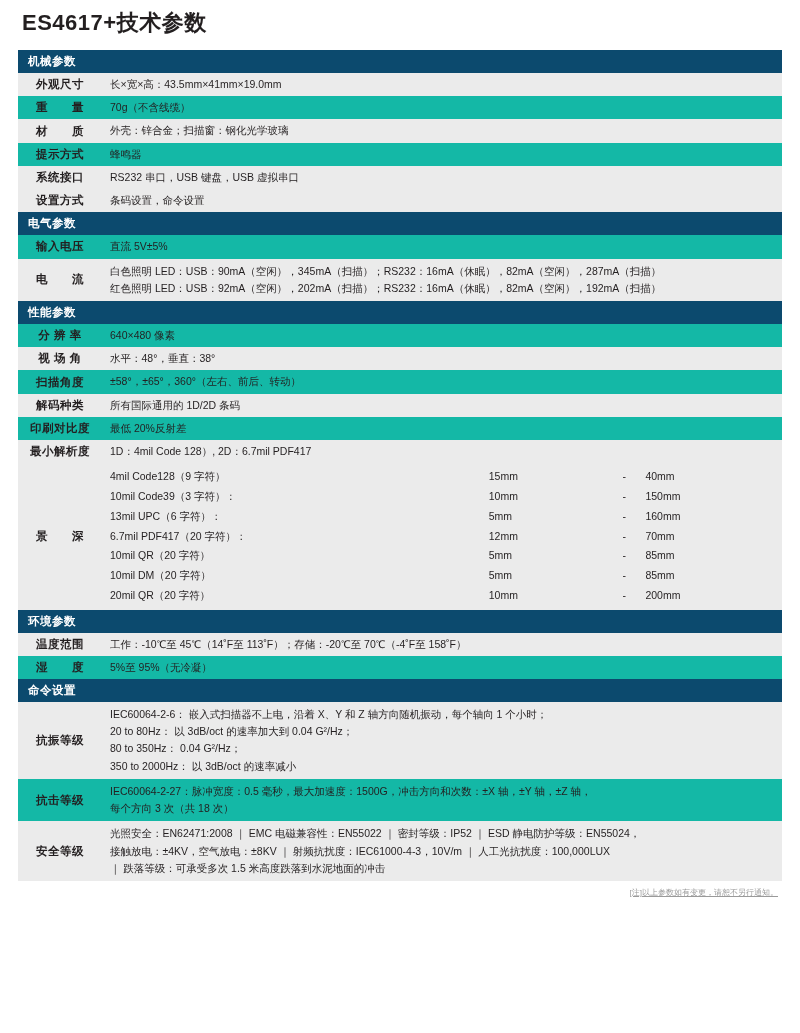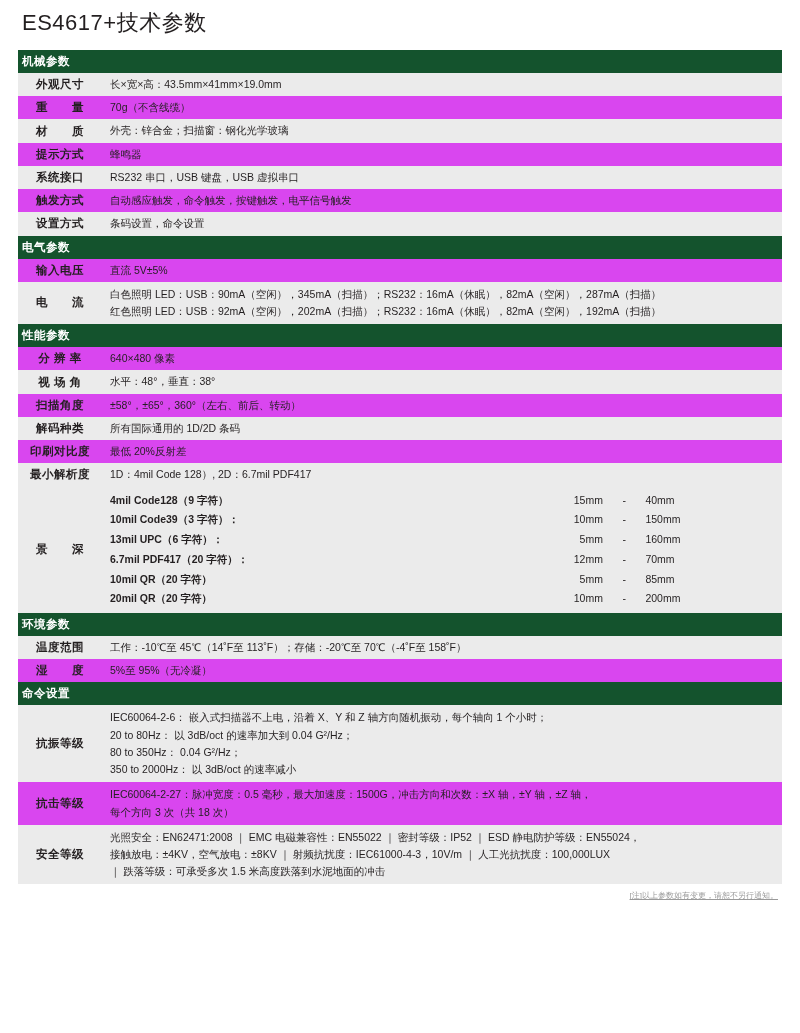--- a/index.html
+++ b/index.html
@@ -14,37 +14,37 @@
   }
   .page {
     width: 800px;
     min-height: 1033px;
     box-sizing: border-box;
     padding: 0 18px 0 18px;
     position: relative;
   }
   .doc-title {
     font-size: 22px;
-    font-weight: normal;
+    font-weight: bold;
     color: #231f20;
     margin: 8px 0 12px 4px;
     letter-spacing: 0.5px;
   }
   table.spec {
     width: 764px;
     border-collapse: collapse;
     table-layout: fixed;
     font-size: 11px;
   }
   .section-row td {
-    background: #14532d;
+    background: #0c4a6e;
     color: #ffffff;
     font-weight: bold;
     font-size: 11.5px;
-    padding: 4px 8px 4px 4px;
+    padding: 4px 8px 4px 10px;
     letter-spacing: 0.5px;
     border: none;
   }
   td.label {
     width: 84px;
     text-align: center;
     font-weight: bold;
     font-size: 11.5px;
     color: #231f20;
     padding: 4px 2px;
@@ -55,34 +55,34 @@
     padding: 4px 6px 4px 8px;
     vertical-align: middle;
     font-size: 10.5px;
     color: #231f20;
     line-height: 1.45;
   }
   tr.shade td {
     background: #ebebeb;
   }
   tr.plain td {
-    background: #d946ef;
+    background: #14b8a6;
   }
   .sub-table {
     width: 100%;
     border-collapse: collapse;
     font-size: 10.5px;
   }
   .sub-table td {
     padding: 2px 0;
     vertical-align: top;
     line-height: 1.5;
   }
-  .sub-table td.c1 { width: 232px; font-weight: bold; }
-  .sub-table td.c2 { width: 70px; text-align: right; }
+  .sub-table td.c1 { width: 232px; }
+  .sub-table td.c2 { width: 70px; }
   .sub-table td.c3 { width: 26px; text-align: center; }
   .sub-table td.c4 { width: 80px; text-align: left; }
   .multi-line div {
     padding: 1px 0;
   }
   .footnote {
     text-align: right;
     font-size: 8px;
     color: #9a9a9a;
     margin-top: 6px;
@@ -120,24 +120,20 @@
         <td class="value">外壳：锌合金；扫描窗：钢化光学玻璃</td>
       </tr>
       <tr class="plain">
         <td class="label">提示方式</td>
         <td class="value">蜂鸣器</td>
       </tr>
       <tr class="shade">
         <td class="label">系统接口</td>
         <td class="value">RS232 串口，USB 键盘，USB 虚拟串口</td>
       </tr>
-      <tr class="plain">
-        <td class="label">触发方式</td>
-        <td class="value">自动感应触发，命令触发，按键触发，电平信号触发</td>
-      </tr>
       <tr class="shade">
         <td class="label">设置方式</td>
         <td class="value">条码设置，命令设置</td>
       </tr>
 
       <tr class="section-row">
         <td colspan="2">电气参数</td>
       </tr>
       <tr class="plain">
         <td class="label">输入电压</td>
@@ -208,20 +204,26 @@
                 <td class="c3">-</td>
                 <td class="c4">70mm</td>
               </tr>
               <tr>
                 <td class="c1">10mil QR（20 字符）</td>
                 <td class="c2">5mm</td>
                 <td class="c3">-</td>
                 <td class="c4">85mm</td>
               </tr>
               <tr>
+                <td class="c1">10mil DM（20 字符）</td>
+                <td class="c2">5mm</td>
+                <td class="c3">-</td>
+                <td class="c4">85mm</td>
+              </tr>
+              <tr>
                 <td class="c1">20mil QR（20 字符）</td>
                 <td class="c2">10mm</td>
                 <td class="c3">-</td>
                 <td class="c4">200mm</td>
               </tr>
             </tbody>
           </table>
         </td>
       </tr>
 

